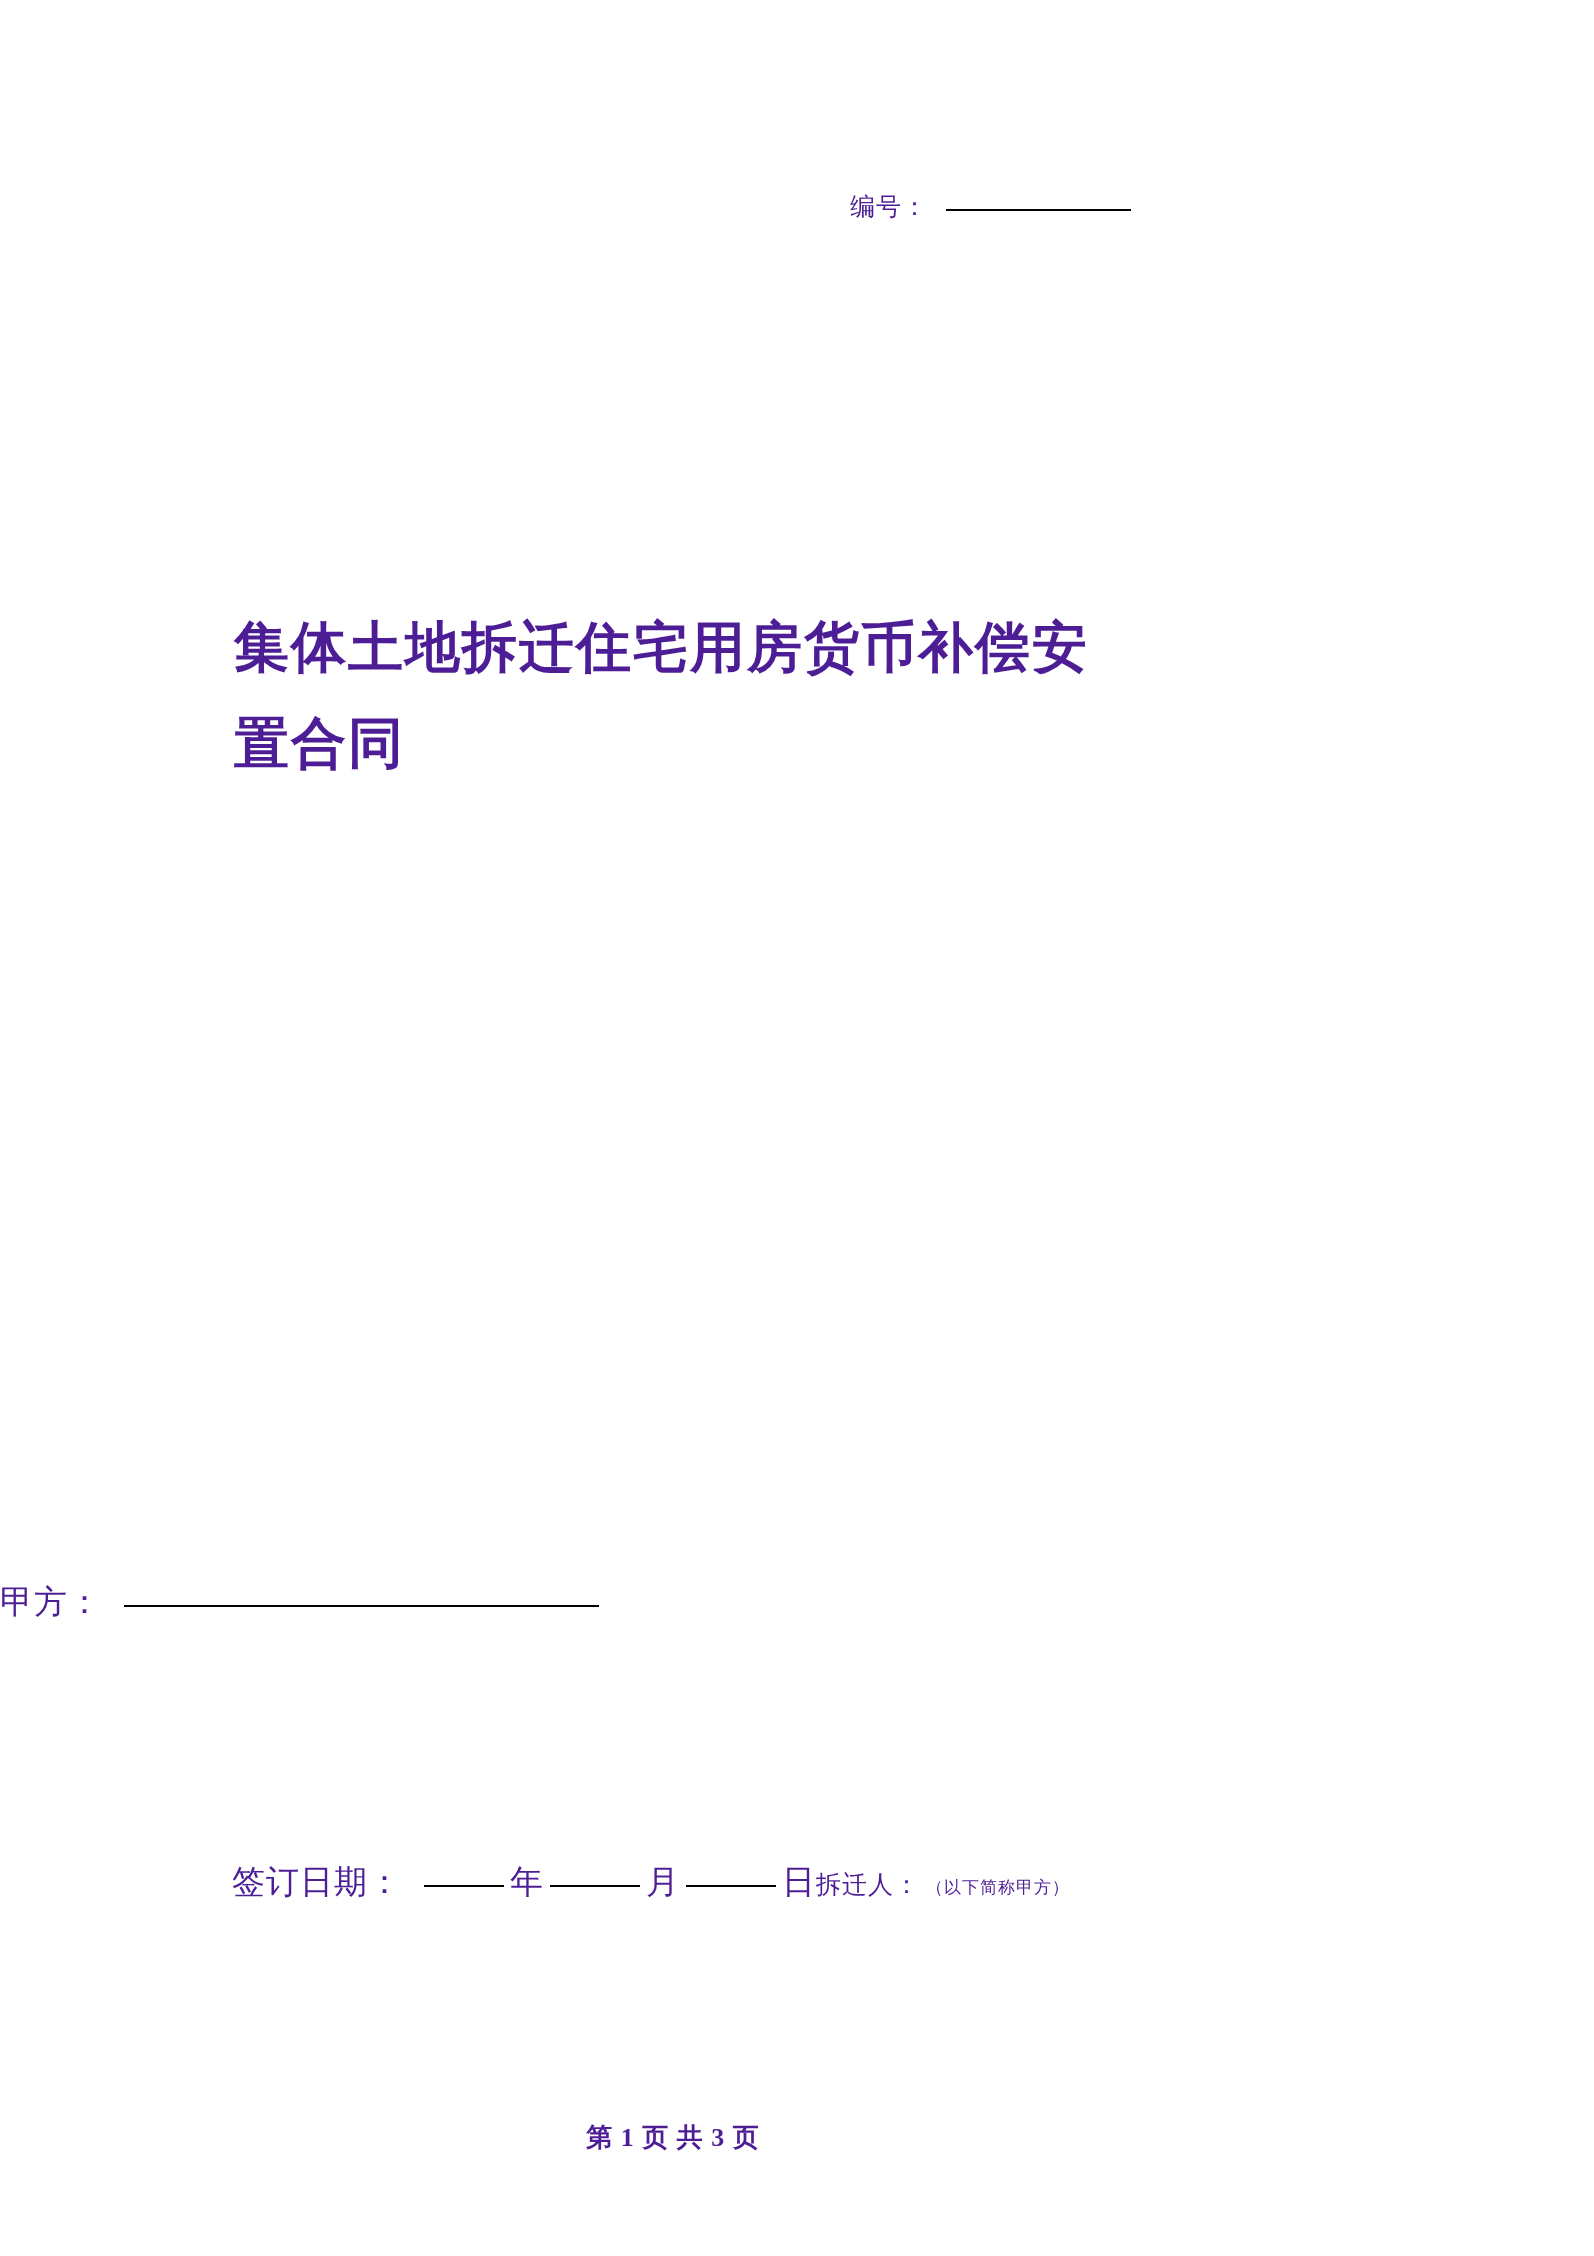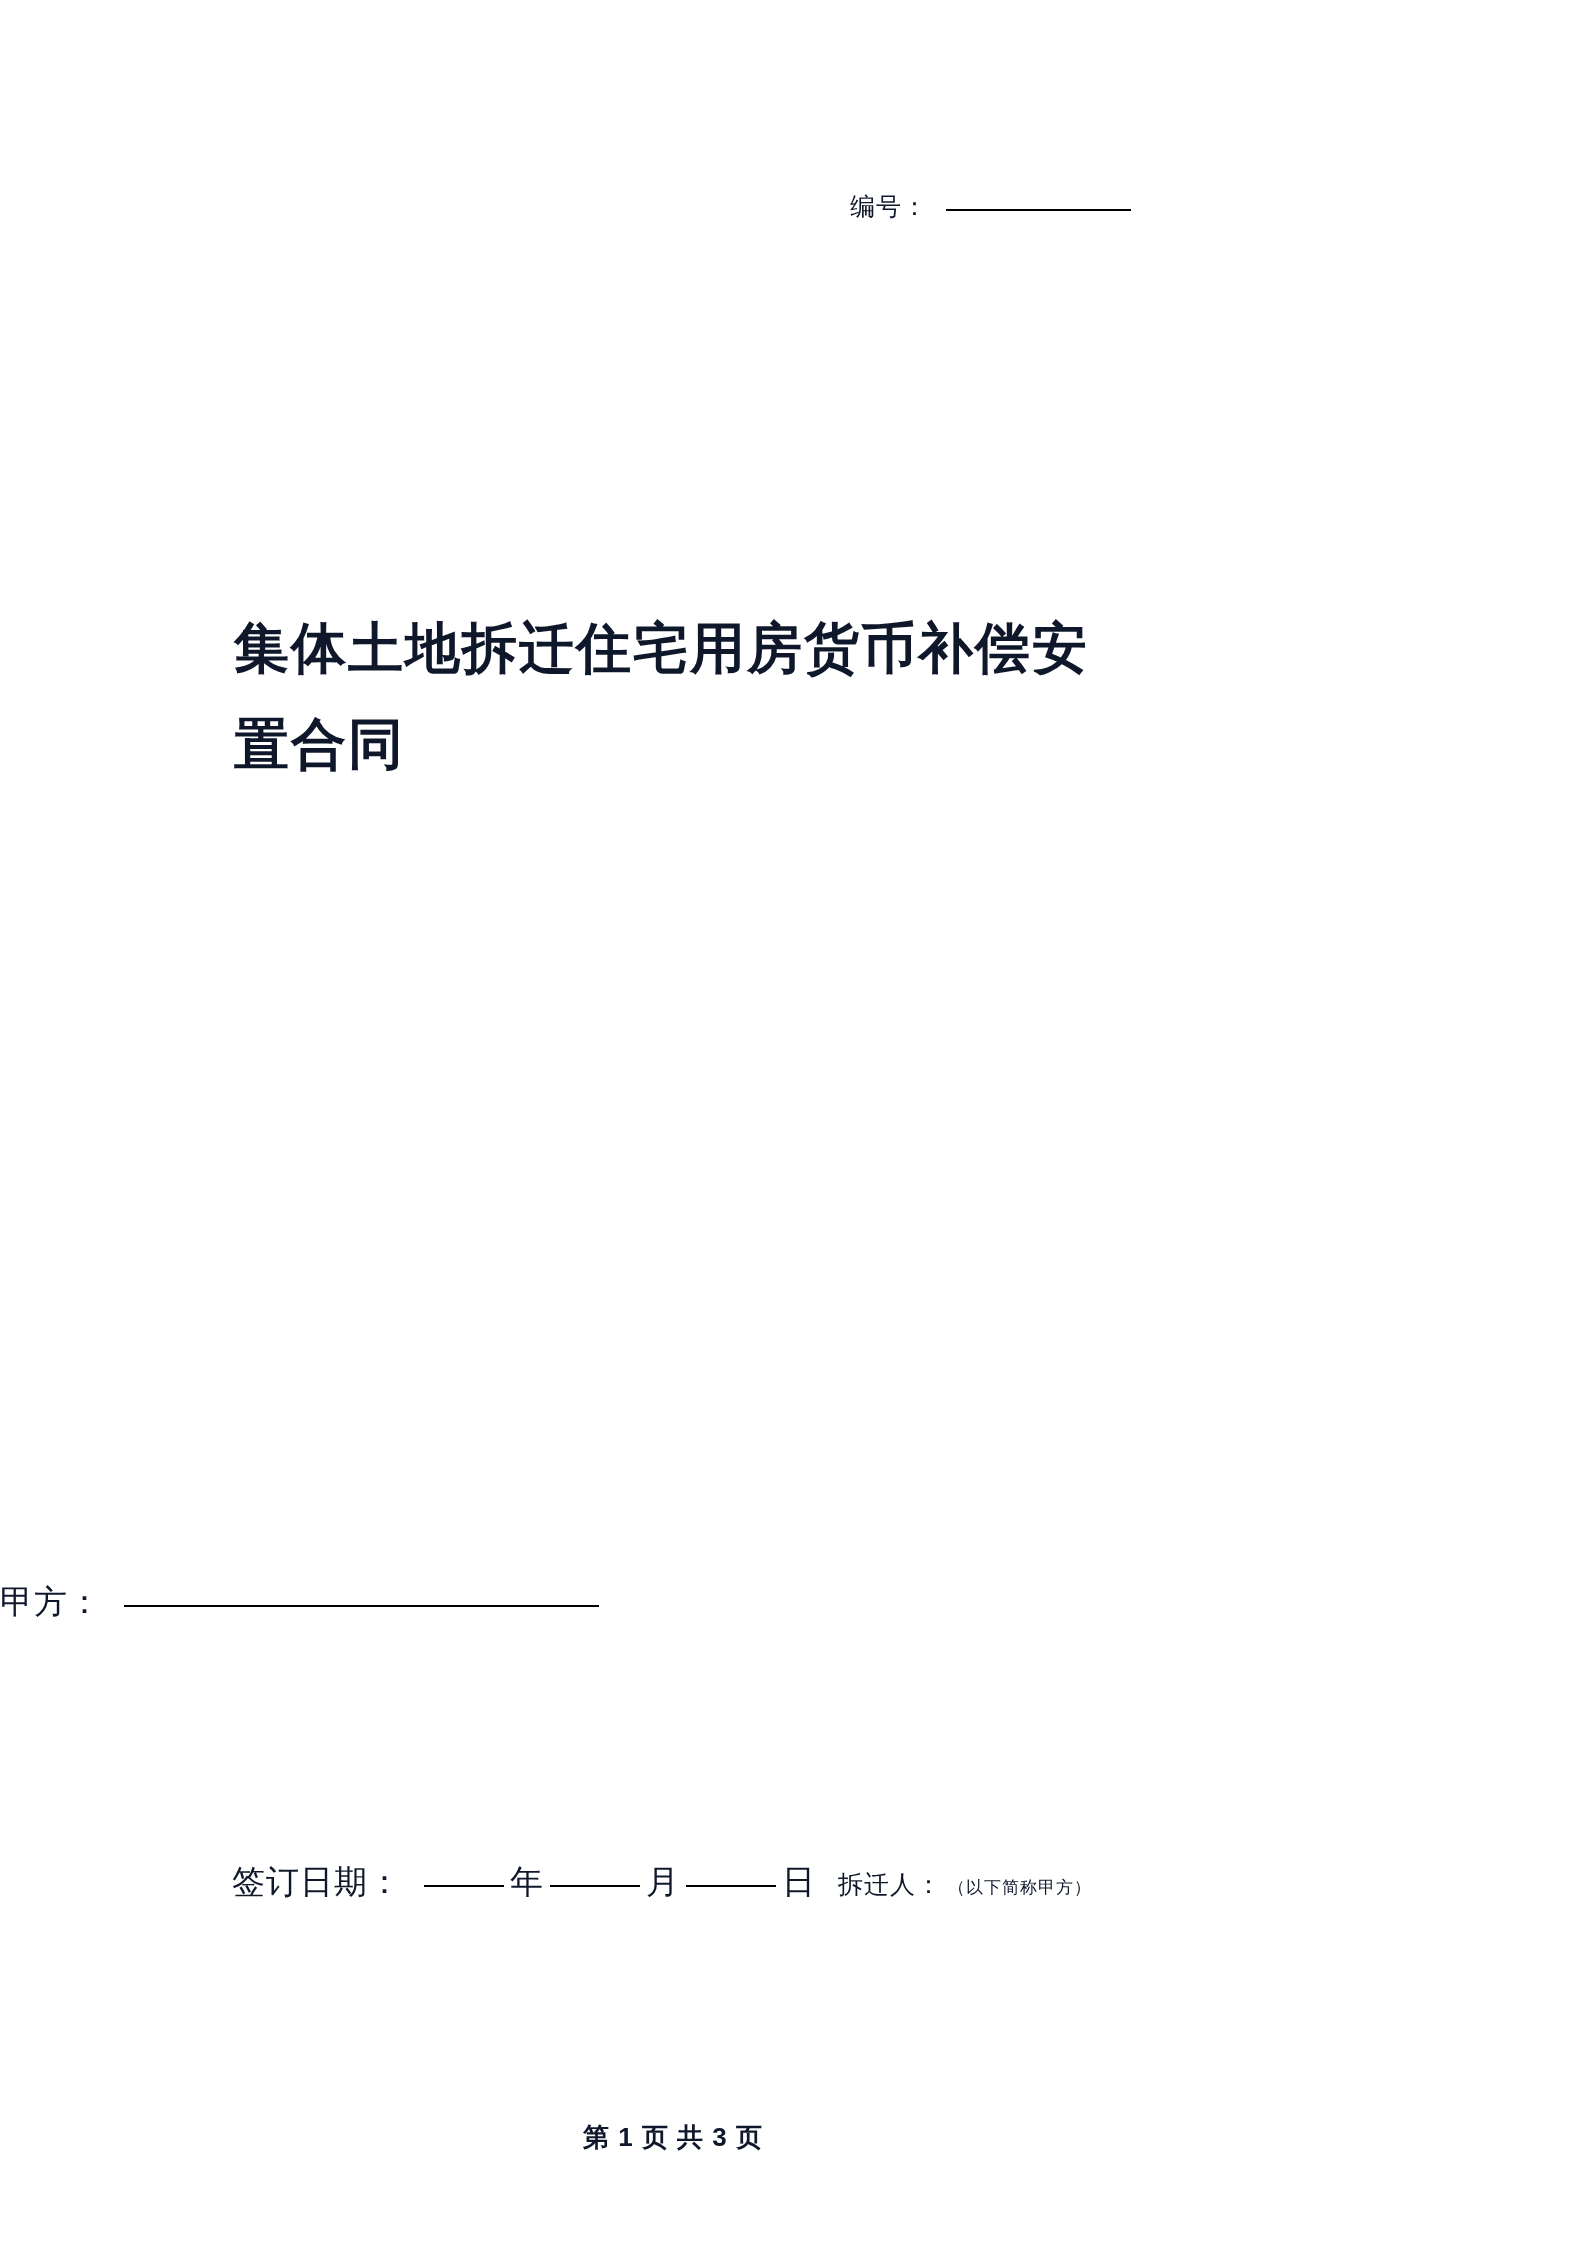--- a/index.html
+++ b/index.html
@@ -5,22 +5,22 @@
   html, body {
     margin: 0;
     padding: 0;
     background: #ffffff;
   }
   .page {
     position: relative;
     width: 1346px;
     height: 2256px;
     background: #ffffff;
-    font-family: Liberation Sans, sans-serif;
-    color: #0f172a;
+    font-family: Liberation Serif, serif;
+    color: #4c1d95;
     overflow: hidden;
     box-sizing: border-box;
   }
 
   
   .doc-number {
     position: absolute;
     top: 190px;
     right: 215px;
     font-size: 25px;
@@ -99,21 +99,20 @@
     border-bottom: 2px solid #000;
     height: 1px;
     position: relative;
     top: -6px;
   }
   .sign-row .u-line.w1 { width: 80px; margin: 0 6px; }
   .sign-row .u-line.w2 { width: 90px; margin: 0 6px; }
   .sign-row .u-line.w3 { width: 90px; margin: 0 6px; }
   .sign-row .demolisher {
     font-size: 25px;
-    margin-left: 22px;
   }
   .sign-row .aka {
     font-size: 17px;
     margin-left: 6px;
   }
 
   
   .footer {
     position: absolute;
     left: 0;

